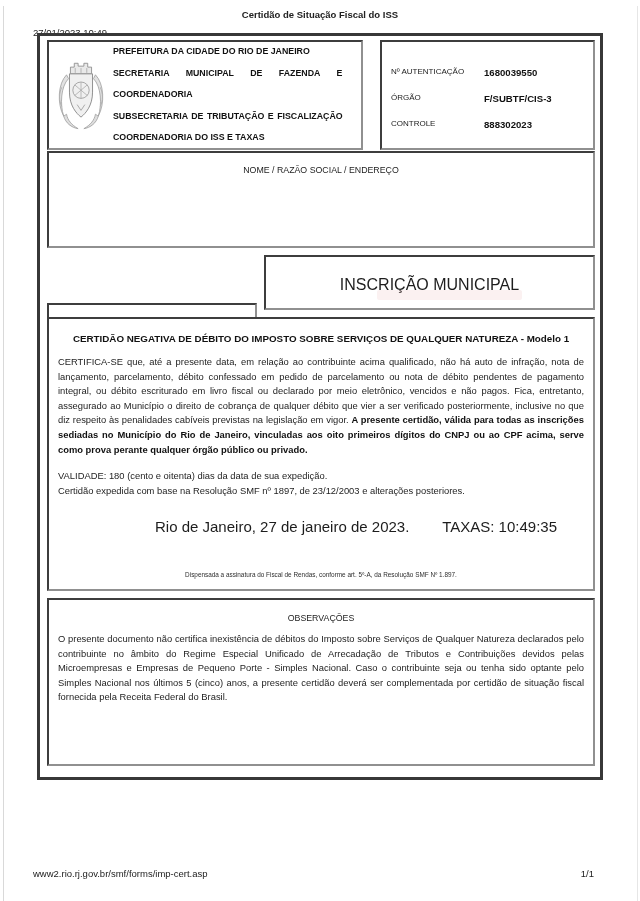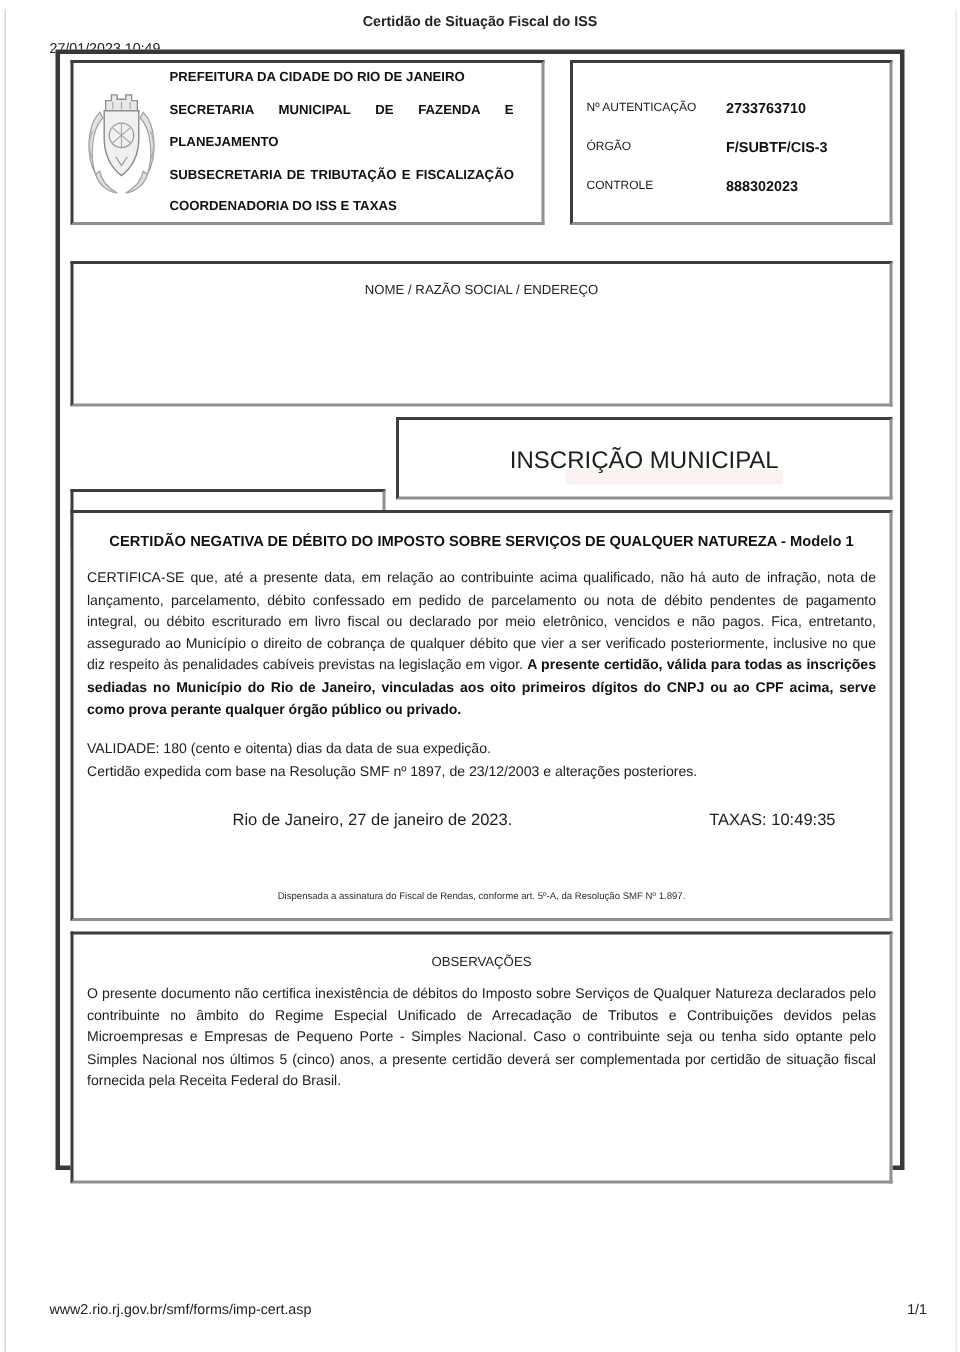--- a/index.html
+++ b/index.html
@@ -7,21 +7,21 @@
     width:640px;height:901px;position:relative;overflow:hidden;
     font-family:"Liberation Sans", sans-serif;color:#1d1d1d;
   }
   .page-edge-left{position:absolute;left:3px;top:6px;bottom:0;width:1px;background:#d9d9d9;}
   .page-edge-right{position:absolute;right:2px;top:6px;bottom:0;width:1px;background:#e6e6e6;}
 
   
   .print-header{position:absolute;top:9px;left:0;width:100%;height:13px;font-size:9.5px;color:#222;}
   .ph-datetime{position:absolute;left:33px;top:18px;}
   .ph-title{position:absolute;left:0;right:0;top:0;text-align:center;font-weight:bold;}
-  .print-footer{position:absolute;left:33px;right:22px;top:868px;display:flex;justify-content:space-between;font-size:9.5px;color:#222;}
+  .print-footer{position:absolute;left:33px;right:46px;top:868px;display:flex;justify-content:space-between;font-size:9.5px;color:#222;}
 
   
   .doc{
     position:absolute;left:37px;top:33px;width:566px;height:747px;
     border:3px solid #383838;box-sizing:border-box;padding:4px 5px 0 7px;background:#fff;
   }
   .box{
     border:2px solid;border-color:#3d3d3d #909090 #909090 #3d3d3d;
     box-sizing:border-box;background:#fff;
   }
@@ -34,34 +34,34 @@
   .org-line{white-space:nowrap;}
   .ws-wide{word-spacing:14px;}
   .ws-slim{word-spacing:1px;}
 
   .auth-box{flex:1;padding:25px 0 0 9px;}
   .auth-row{display:flex;align-items:flex-start;height:11px;margin-bottom:15px;}
   .auth-label{width:93px;font-size:8px;color:#1a1a1a;}
   .auth-value{font-weight:bold;font-size:9.6px;color:#111;}
 
   
-  .nome-box{height:97px;margin-top:24px;text-align:center;padding-top:12px;font-size:8.8px;}
+  .nome-box{height:97px;margin-top:1px;text-align:center;padding-top:12px;font-size:8.8px;}
   .id-row{display:flex;gap:7px;margin-top:7px;height:55px;}
   .cnpj-box{width:210px;text-align:center;padding-top:35px;font-size:13px;margin-top:48px;}
   .im-box{flex:1;text-align:center;padding-top:19px;position:relative;}
   .smudge{position:absolute;left:34%;top:33px;width:145px;height:10px;background:rgba(214,120,120,0.10);border-radius:2px;}
 
   
   .main-box{margin-top:7px;height:274px;padding:0 9px;position:relative;}
   .cert-title{margin-top:14px;text-align:center;font-weight:bold;font-size:9.8px;color:#111;}
   .cert-body{margin-top:11px;text-align:justify;font-size:9.4px;line-height:14.6px;}
   .cert-body b{color:#111;}
   .cert-validity{margin-top:12px;font-size:9.4px;line-height:14.8px;}
   .cert-basis{font-size:9.4px;line-height:14.8px;}
-  .date-row{margin-top:19px;display:flex;font-size:11px;}
+  .date-row{margin-top:19px;display:flex;font-size:15px;}
   .place-date{margin-left:97px;}
   .time{margin-left:auto;margin-right:27px;}
   .waiver{position:absolute;left:0;right:0;bottom:11px;text-align:center;font-size:6.4px;color:#2e2e2e;}
 
   
   .obs-box{margin-top:7px;height:168px;padding:0 9px;}
   .obs-title{margin-top:13px;text-align:center;font-size:8.8px;}
   .obs-p{text-align:justify;font-size:9.4px;line-height:14.6px;}
   .obs-p1{margin-top:11px;}
   .obs-p2{margin-top:9px;}
@@ -98,30 +98,30 @@
         <path d="M14 16 H38 V35 C38 49 31 57 26 61 C21 57 14 49 14 35 Z" fill="#f0f0f0" stroke="#8c8c8c" stroke-width="1"></path>
         <circle cx="26" cy="33" r="8.5" fill="none" stroke="#9c9c9c" stroke-width="0.9"></circle>
         <line x1="19.5" y1="27.5" x2="32.5" y2="38.5" stroke="#a8a8a8" stroke-width="0.8"></line>
         <line x1="32.5" y1="27.5" x2="19.5" y2="38.5" stroke="#a8a8a8" stroke-width="0.8"></line>
         <line x1="26" y1="24.5" x2="26" y2="41.5" stroke="#a8a8a8" stroke-width="0.8"></line>
         <path d="M22 48 L26 54 L30 48" fill="none" stroke="#a0a0a0" stroke-width="0.9"></path>
       </svg>
       <div class="org-text">
         <div class="org-line">PREFEITURA DA CIDADE DO RIO DE JANEIRO</div>
         <div class="org-line ws-wide">SECRETARIA MUNICIPAL DE FAZENDA E</div>
-        <div class="org-line">PLANEJAMENTO</div>
+        <div class="org-line">COORDENADORIA</div>
         <div class="org-line ws-slim">SUBSECRETARIA DE TRIBUTAÇÃO E FISCALIZAÇÃO</div>
         <div class="org-line">COORDENADORIA DO ISS E TAXAS</div>
       </div>
     </div>
 
     <div class="box auth-box">
       <div class="auth-row">
         <span class="auth-label">Nº AUTENTICAÇÃO</span>
-        <span class="auth-value">2733763710</span>
+        <span class="auth-value">1680039550</span>
       </div>
       <div class="auth-row">
         <span class="auth-label">ÓRGÃO</span>
         <span class="auth-value">F/SUBTF/CIS-3</span>
       </div>
       <div class="auth-row">
         <span class="auth-label">CONTROLE</span>
         <span class="auth-value">888302023</span>
       </div>
     </div>

